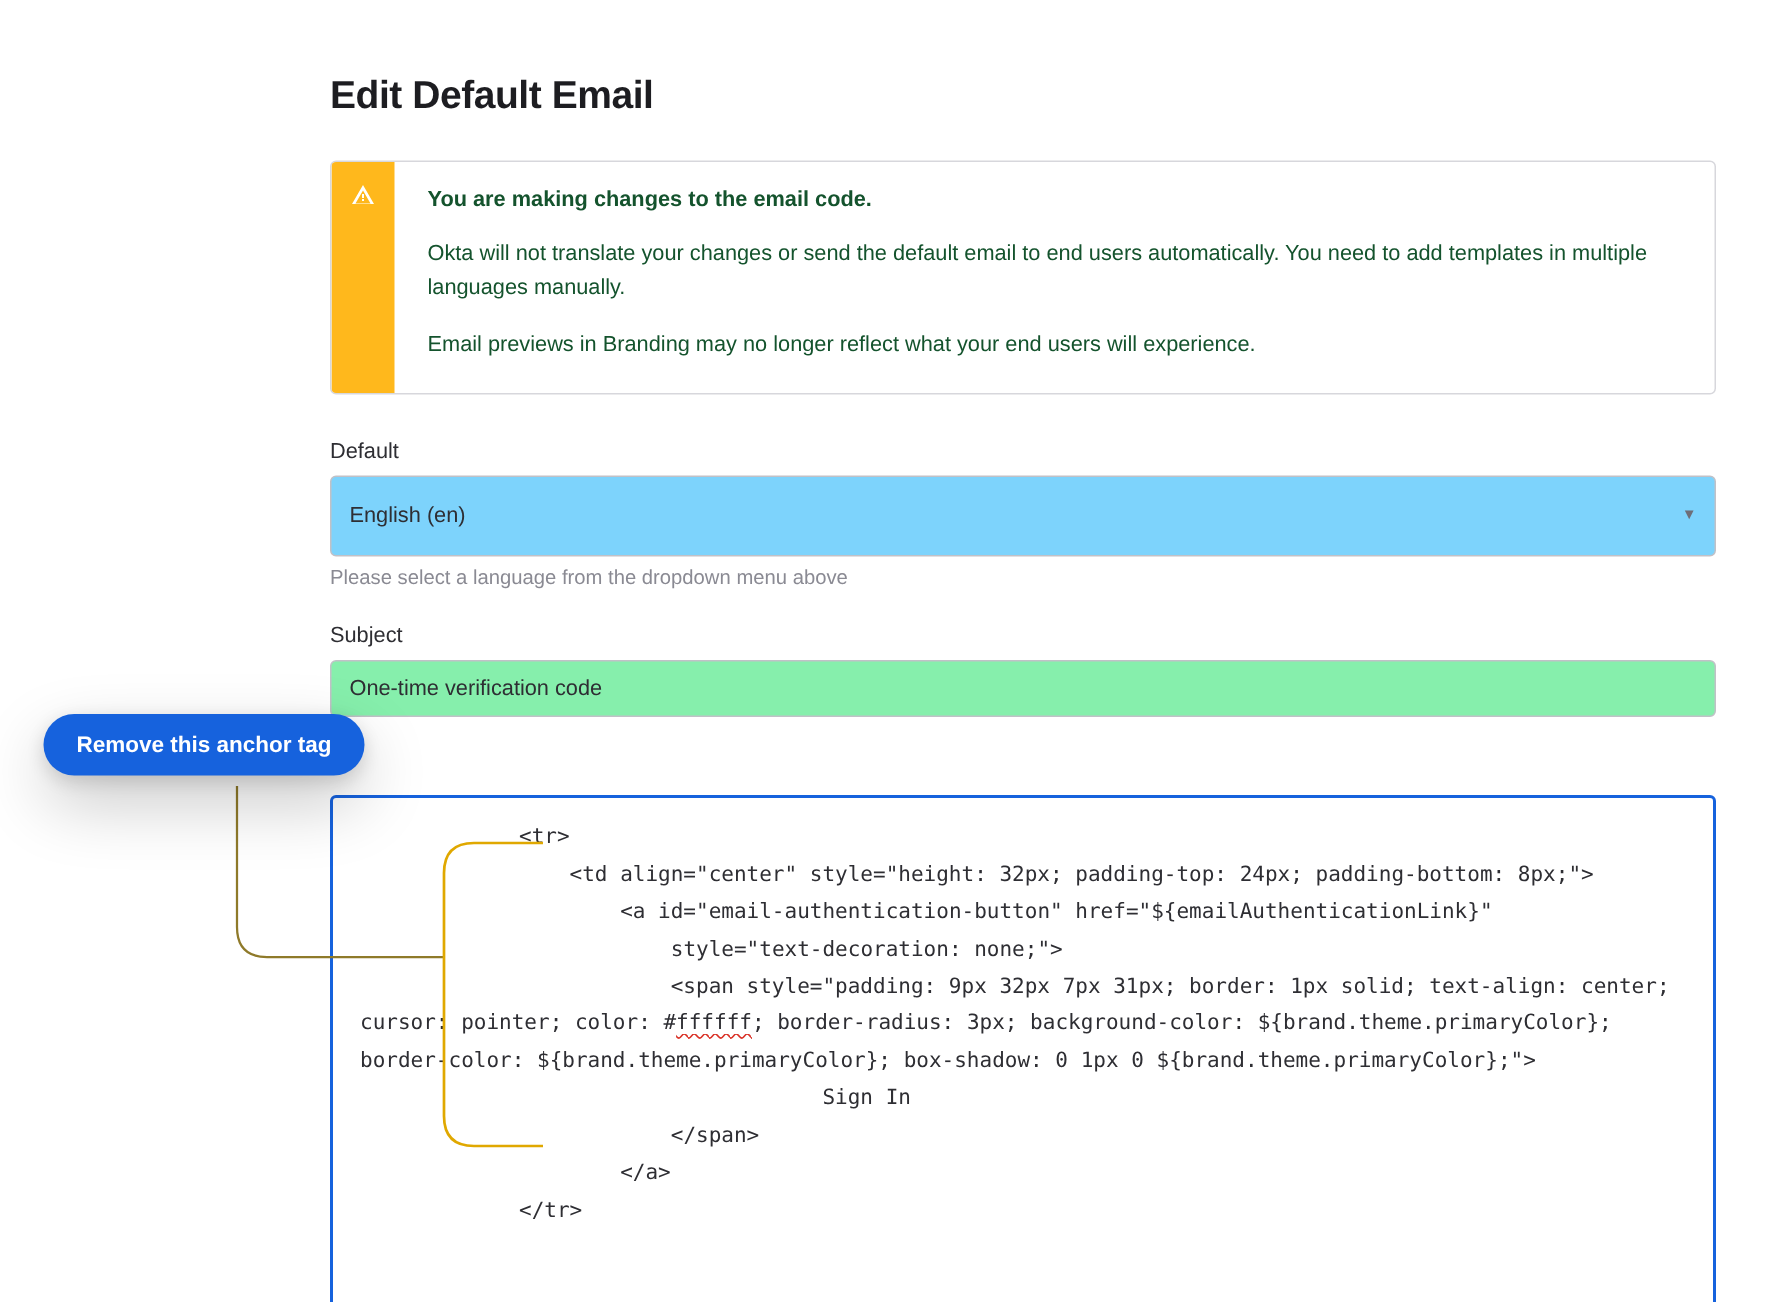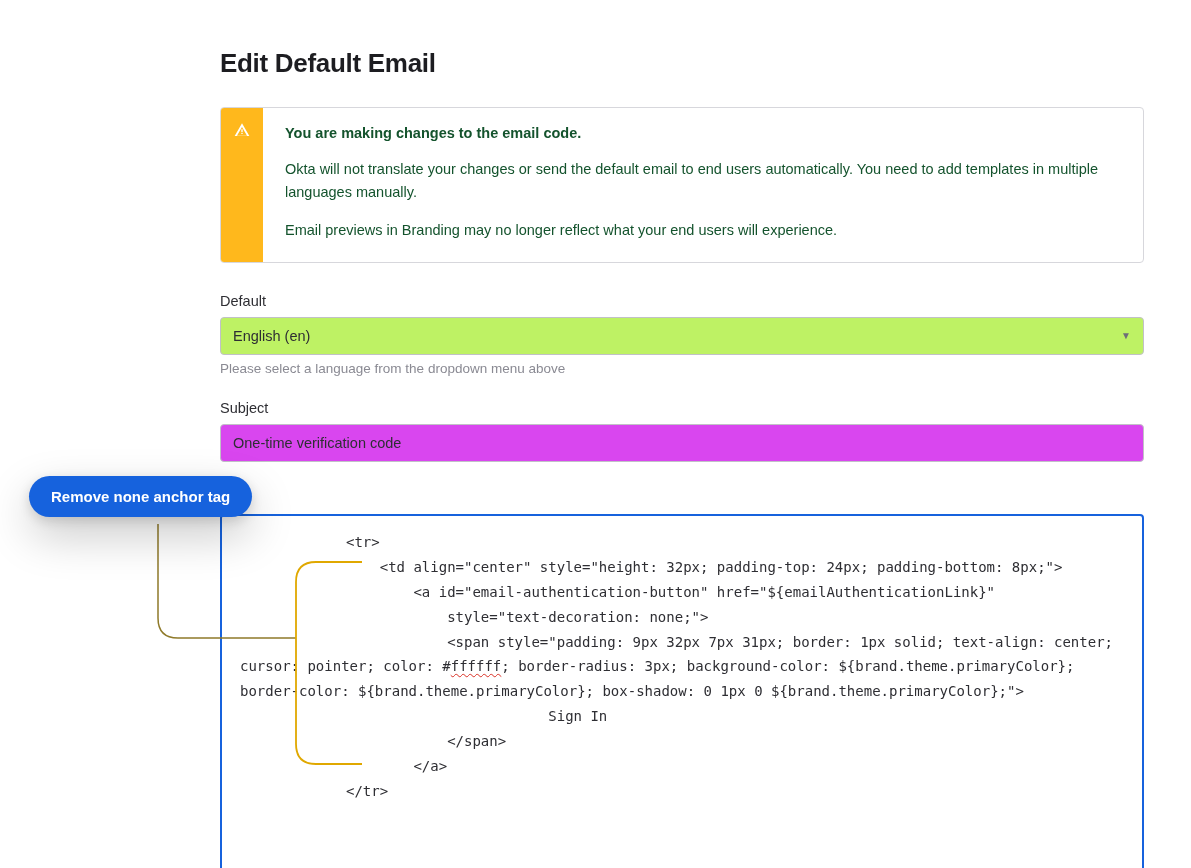--- a/index.html
+++ b/index.html
@@ -62,43 +62,43 @@
     .field { margin-bottom: 24px; }
     .field-label {
       font-size: 14.5px;
       font-weight: 400;
       color: #2e2e33;
       margin-bottom: 8px;
       display: block;
     }
     .select {
       width: 100%;
-      height: 38px;
+      height: 54px;
       border: 1px solid #c1c1c7;
       border-radius: 4px;
-      background: #bef264;
+      background: #7dd3fc;
       padding: 0 12px;
       font-size: 14.5px;
       color: #2e2e33;
       display: flex;
       align-items: center;
       justify-content: space-between;
       cursor: pointer;
     }
     .help-text {
       font-size: 13.5px;
       color: #8a8a93;
       margin-top: 6px;
     }
     .text-input {
       width: 100%;
       height: 38px;
       border: 1px solid #c1c1c7;
       border-radius: 4px;
-      background: #d946ef;
+      background: #86efac;
       padding: 0 12px;
       font-size: 14.5px;
       color: #2e2e33;
     }
 
     .code-editor {
       border: 2px solid #1662dd;
       border-radius: 4px;
       background: #fff;
       padding: 14px 18px 0 18px;
@@ -197,21 +197,21 @@
       <div class="code-line"><span style="display:inline-block;width:106px"></span><span>            &lt;span style="padding: 9px 32px 7px 31px; border: 1px solid; text-align: center; cursor: pointer; color: #</span><span class="spell-err">ffffff</span><span>; border-radius: 3px; background-color: ${brand.theme.primaryColor}; border-color: ${brand.theme.primaryColor}; box-shadow: 0 1px 0 ${brand.theme.primaryColor};"&gt;</span></div>
       <div class="code-line" style="padding-left:106px">                        Sign In</div>
       <div class="code-line" style="padding-left:106px">            &lt;/span&gt;</div>
       <div class="code-line" style="padding-left:106px">        &lt;/a&gt;</div>
       <div class="code-line" style="padding-left:106px">&lt;/tr&gt;</div>
     </div>
 
   </div>
 
   <div class="callout-badge">
-    <span>Remove none anchor tag</span>
+    <span>Remove this anchor tag</span>
   </div>
 
   <svg class="callout-connector" viewBox="0 0 200 120">
     <path d="M 2 2 L 2 96 Q 2 116 22 116 L 140 116" fill="none" stroke="#8f7a2a" stroke-width="1.5"></path>
   </svg>
 
   <svg class="callout-bracket" viewBox="0 0 70 206">
     <path d="M 68 2 L 22 2 Q 2 2 2 22 L 2 98 L 2 184 Q 2 204 22 204 L 68 204" fill="none" stroke="#e0a800" stroke-width="1.8"></path>
   </svg>
 

